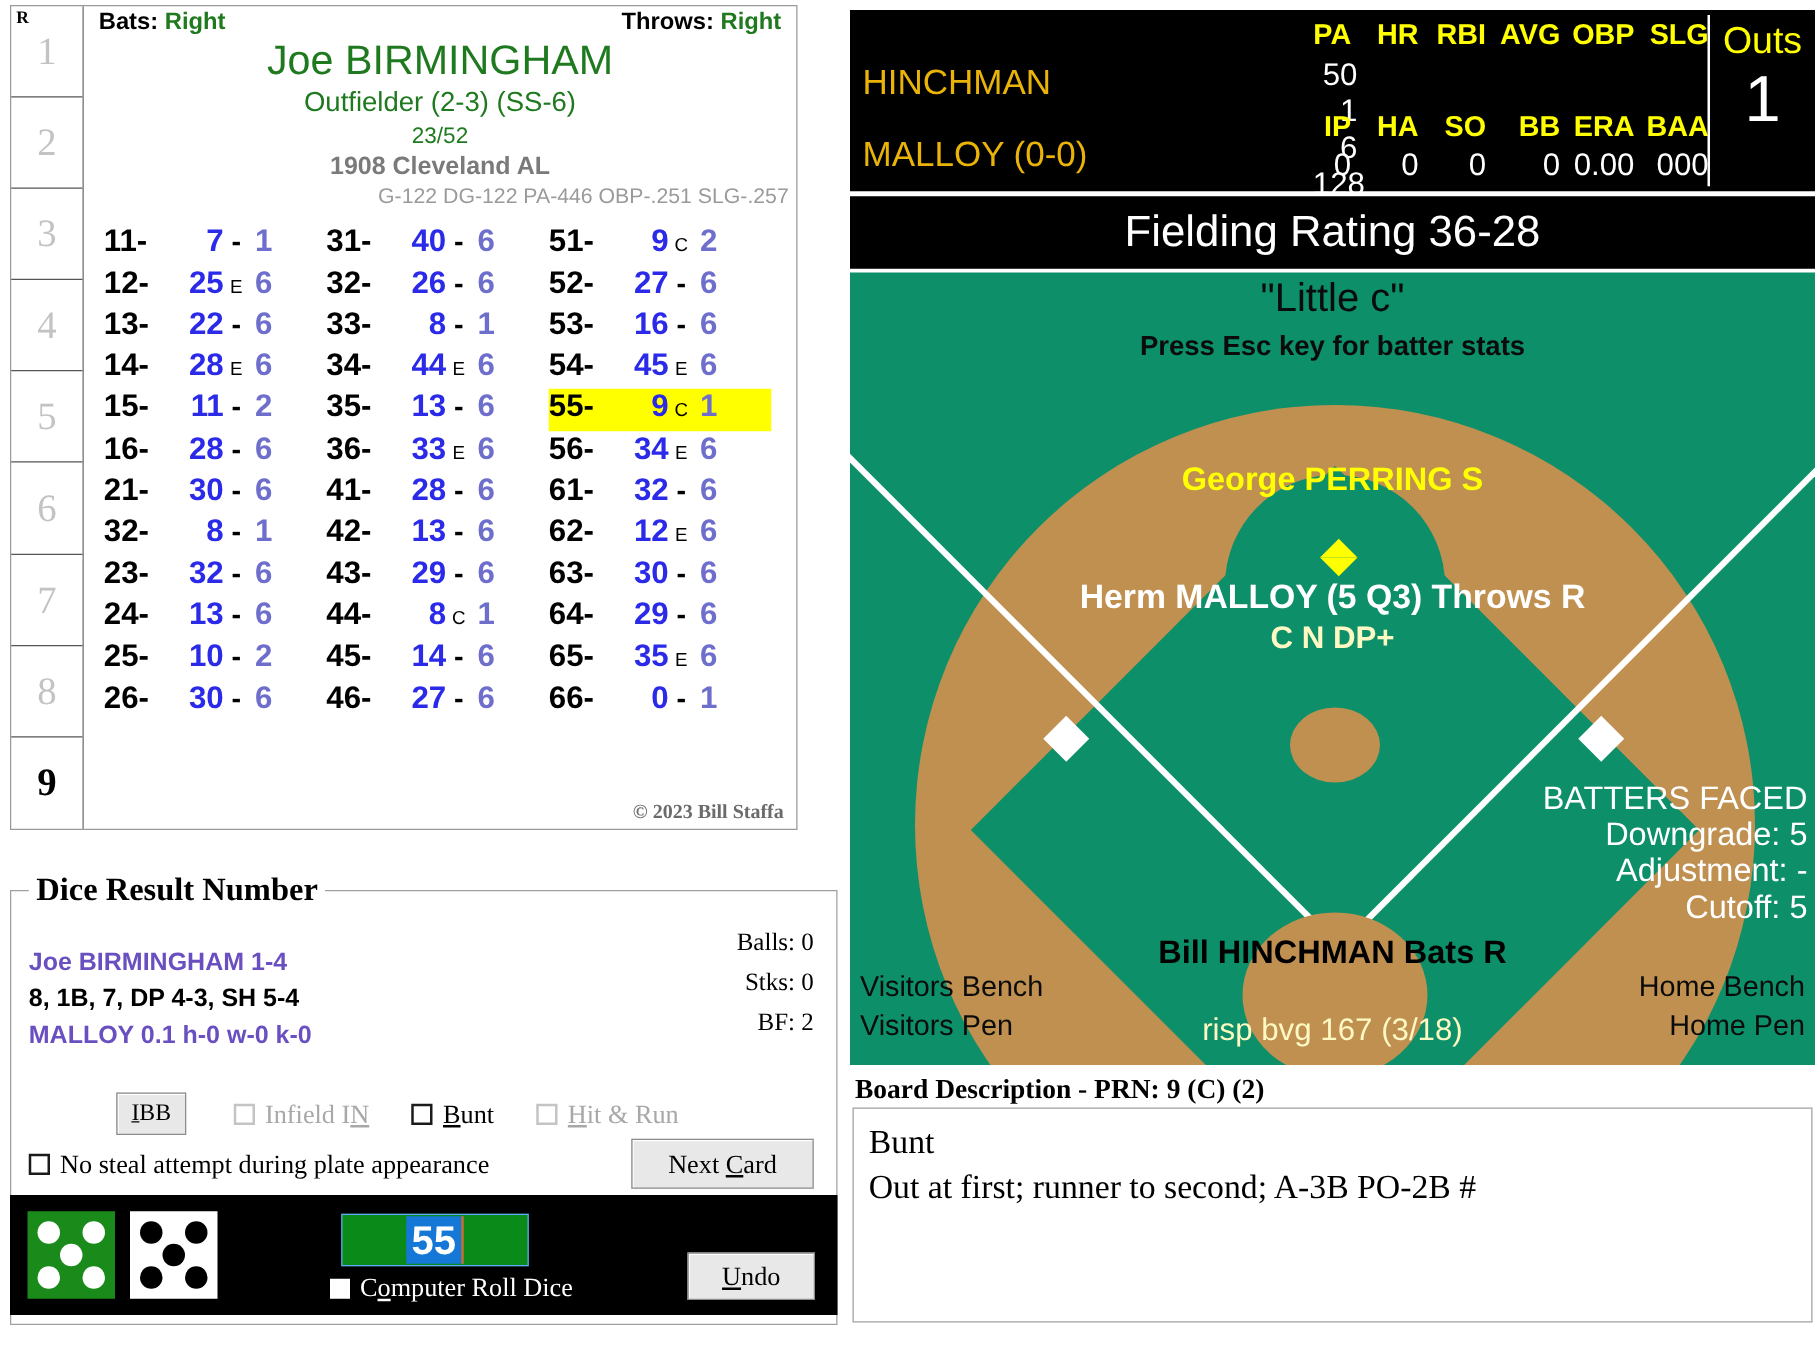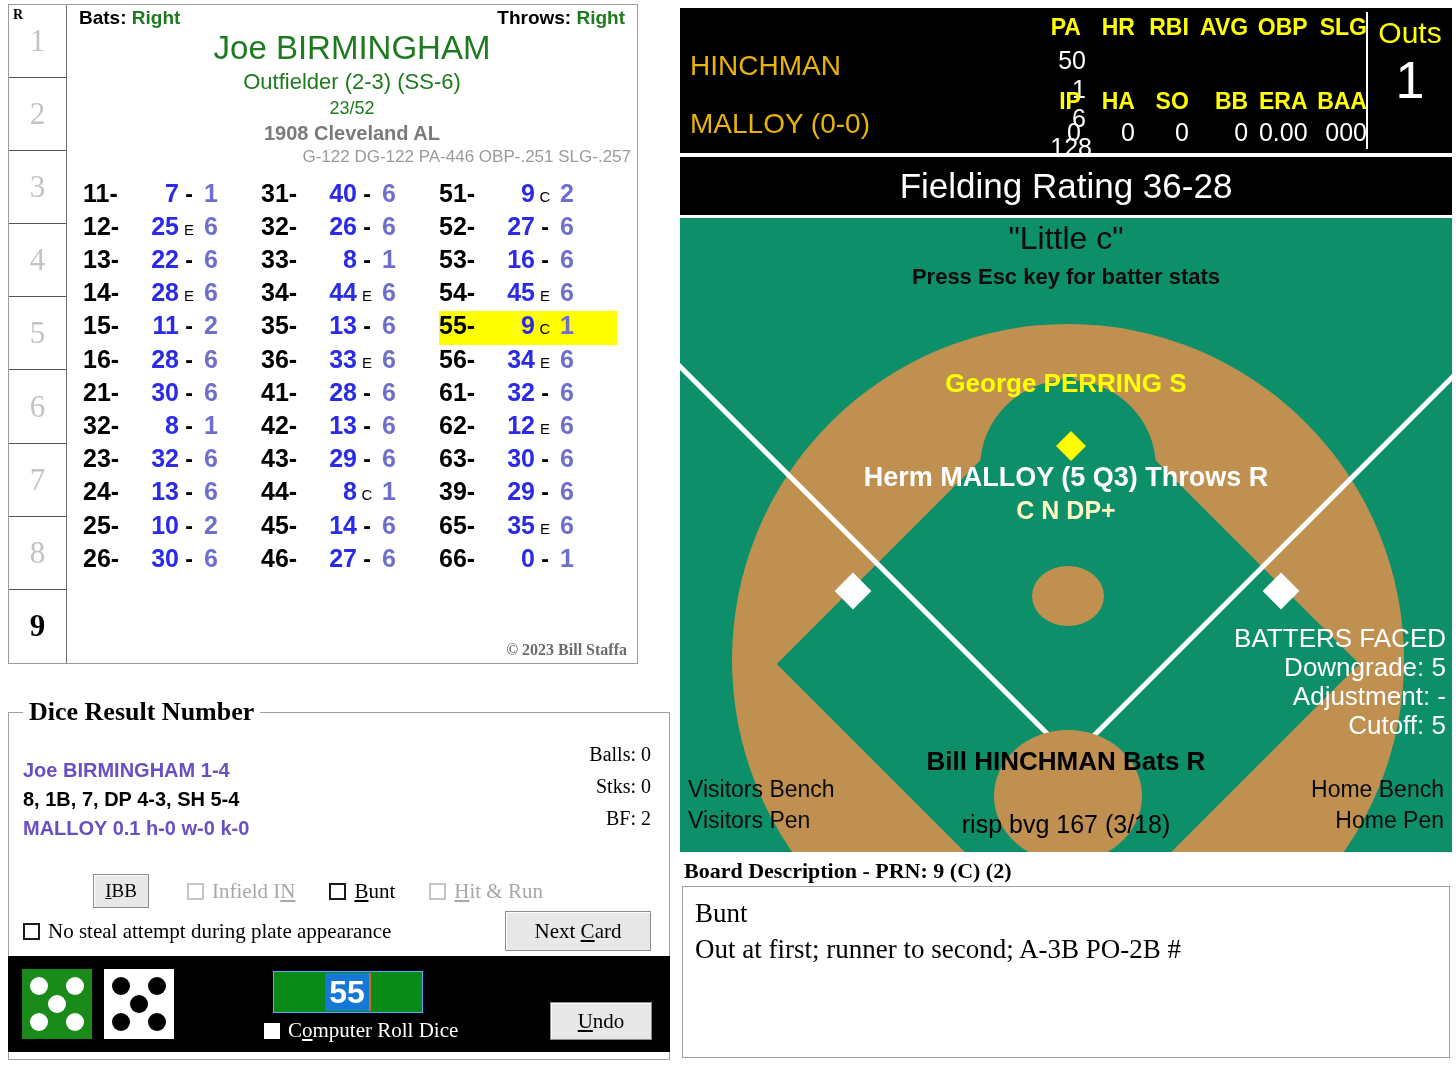--- a/index.html
+++ b/index.html
@@ -157,21 +157,21 @@
   #little-c{left:0;top:2px;width:100%;font-size:32px;color:#0b0b0b;}
   #esc-hint{left:0;top:46px;width:100%;font-size:22px;color:#0b0b0b;font-weight:bold;}
   #ss-name{left:0;top:150px;width:100%;font-size:26px;color:#ffff00;font-weight:bold;}
   #p-name{left:0;top:244px;width:100%;font-size:27px;color:#fff;font-weight:bold;}
   #p-traits{left:0;top:278px;width:100%;font-size:25px;color:#fef9c3;font-weight:bold;}
   #bf-block{position:absolute;right:6px;top:406px;text-align:right;color:#fff;
             font-size:26px;line-height:1.12;
             font-family:"Liberation Sans",sans-serif;}
   #batter-name{left:0;top:528px;width:100%;font-size:26px;color:#000;font-weight:bold;}
   #batter-l1{left:0;top:560px;width:100%;font-size:25px;color:#000;}
-  #batter-l2{left:0;top:592px;width:100%;font-size:25px;color:#000000;}
+  #batter-l2{left:0;top:592px;width:100%;font-size:25px;color:#fef9c3;}
   #vis-bench{position:absolute;left:8px;top:556px;font-size:23px;color:#0b0b0b;
              line-height:1.35;text-align:left;}
   #home-bench{position:absolute;right:8px;top:556px;font-size:23px;color:#0b0b0b;
               line-height:1.35;text-align:right;}
 
   #bd-title{position:absolute;left:8px;top:858px;font-size:22px;font-weight:bold;
             color:#000;font-family:"Liberation Serif",serif;}
   #bd-box{position:absolute;left:6px;top:886px;width:768px;height:172px;
           border:1px solid #a0a0a0;background:#fff;box-sizing:border-box;
           padding:8px 12px;}
@@ -413,21 +413,21 @@
               <span class="f">E</span>
               <span class="r">6</span>
             </div>
             <div class="drow">
               <span class="k">63-</span>
               <span class="n">30</span>
               <span class="f dash">-</span>
               <span class="r">6</span>
             </div>
             <div class="drow">
-              <span class="k">39-</span>
+              <span class="k">64-</span>
               <span class="n">29</span>
               <span class="f dash">-</span>
               <span class="r">6</span>
             </div>
             <div class="drow">
               <span class="k">65-</span>
               <span class="n">35</span>
               <span class="f">E</span>
               <span class="r">6</span>
             </div>

